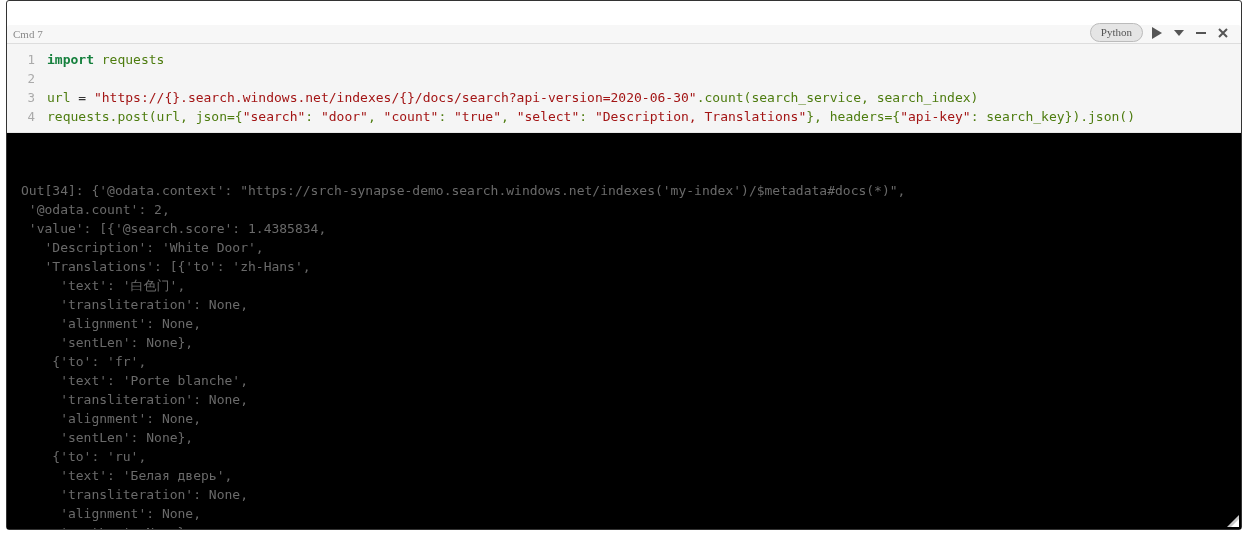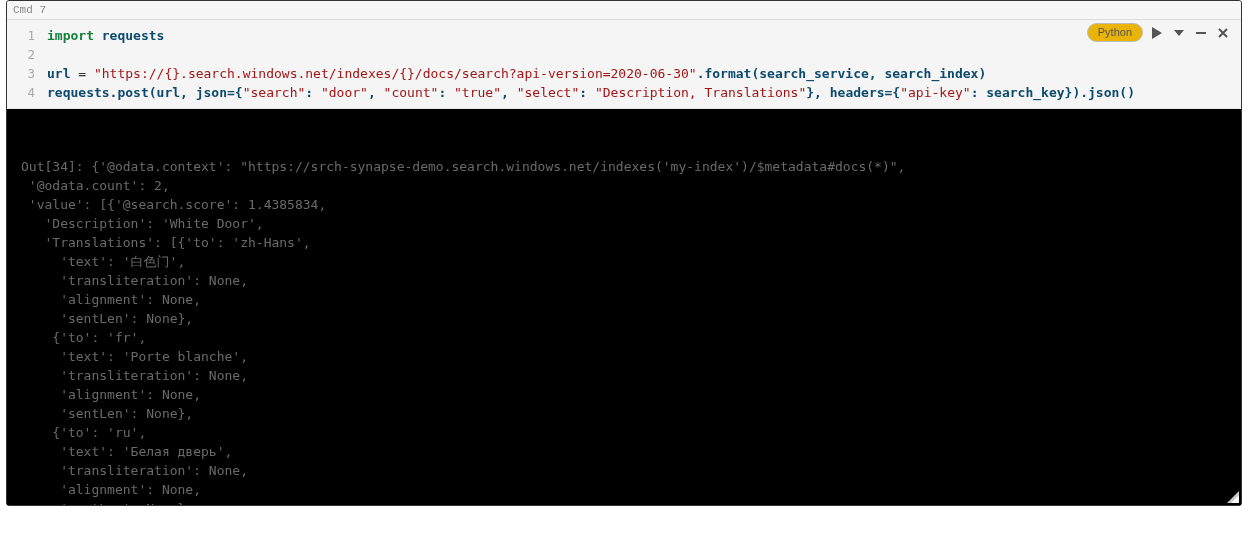--- a/index.html
+++ b/index.html
@@ -6,46 +6,47 @@
   html, body { margin: 0; padding: 0; background: #fff; font-family: Menlo, Consolas, "DejaVu Sans Mono", monospace; font-size: 13px; color: #333; }
   .cell {
     border: 1px solid #333;
     border-radius: 3px;
     margin: 0 6px 6px 6px;
     background: #fff;
     position: relative;
     width: 1236px;
   }
   .cell-header {
-    font-family: Liberation Mono, monospace;
+    font-family: Liberation Serif, serif;
     font-size: 11px;
     color: #8a8a8a;
     padding: 2px 6px 2px 6px;
     background: #f7f7f7;
     border-bottom: 1px solid #ddd;
     border-radius: 3px 3px 0 0;
     line-height: 14px;
+    margin-top: 24px;
   }
   .toolbar {
     position: absolute;
     top: 22px;
     right: 10px;
     display: flex;
     align-items: center;
     gap: 6px;
     z-index: 10;
   }
   .lang-pill {
-    font-family: Liberation Sans, sans-serif;
+    font-family: Liberation Serif, serif;
     font-size: 11px;
     color: #555;
     border: 1px solid #bbb;
     border-radius: 12px;
     padding: 1px 10px;
-    background: #eab308;
+    background: #e5e5e5;
     line-height: 15px;
   }
   .tb-icon {
     color: #555;
     font-size: 14px;
     line-height: 14px;
     cursor: pointer;
     display: inline-flex;
     align-items: center;
     justify-content: center;
@@ -67,21 +68,21 @@
     flex: 0 0 40px;
     text-align: right;
     padding-right: 12px;
     color: #aaa;
     user-select: none;
     font-size: 12.5px;
   }
   .code-line { white-space: pre; flex: 1; padding-right: 12px; }
   .tok-kw { color: #15803d; font-weight: bold; } 
   .tok-str2 { color: #a31515; }
-  .tok-id { color: #0c4a6e; font-weight: bold; }
+  .tok-id { color: #4d7c0f; }
   .tok-op { color: #333; } 
   .output-area {
     background: #000000;
     padding: 10px 14px 10px 14px;
     font-size: 13px;
     line-height: 19px;
     color: #6a6a6a;
     white-space: pre;
     position: relative;
     overflow: hidden;
@@ -150,21 +151,21 @@
       <div class="code-row">
         <div class="gutter">1</div>
         <div class="code-line"><span class="tok-kw">import</span><span class="tok-id"> requests</span></div>
       </div>
       <div class="code-row">
         <div class="gutter">2</div>
         <div class="code-line"><span class="tok-id"></span></div>
       </div>
       <div class="code-row">
         <div class="gutter">3</div>
-        <div class="code-line"><span class="tok-id">url </span><span class="tok-op">= </span><span class="tok-str2">"https://{}.search.windows.net/indexes/{}/docs/search?api-version=2020-06-30"</span><span class="tok-id">.format(search_service, search_index)</span></div>
+        <div class="code-line"><span class="tok-id">url </span><span class="tok-op">= </span><span class="tok-str2">"https://{}.search.windows.net/indexes/{}/docs/search?api-version=2020-06-30"</span><span class="tok-id">.count(search_service, search_index)</span></div>
       </div>
       <div class="code-row">
         <div class="gutter">4</div>
         <div class="code-line"><span class="tok-id">requests.post(url, json={</span><span class="tok-str2">"search"</span><span class="tok-id">: </span><span class="tok-str2">"door"</span><span class="tok-id">, </span><span class="tok-str2">"count"</span><span class="tok-id">: </span><span class="tok-str2">"true"</span><span class="tok-id">, </span><span class="tok-str2">"select"</span><span class="tok-id">: </span><span class="tok-str2">"Description, Translations"</span><span class="tok-id">}, headers={</span><span class="tok-str2">"api-key"</span><span class="tok-id">: search_key}).json()</span></div>
       </div>
     </div>
 
   <div class="output-area" id="output-area">
     <div class="output-line">Out[34]: {'@odata.context': "https://srch-synapse-demo.search.windows.net/indexes('my-index')/$metadata#docs(*)",</div><div class="output-line"> '@odata.count': 2,</div><div class="output-line"> 'value': [{'@search.score': 1.4385834,</div><div class="output-line">   'Description': 'White Door',</div><div class="output-line">   'Translations': [{'to': 'zh-Hans',</div><div class="output-line">     'text': '白色门',</div><div class="output-line">     'transliteration': None,</div><div class="output-line">     'alignment': None,</div><div class="output-line">     'sentLen': None},</div><div class="output-line">    {'to': 'fr',</div><div class="output-line">     'text': 'Porte blanche',</div><div class="output-line">     'transliteration': None,</div><div class="output-line">     'alignment': None,</div><div class="output-line">     'sentLen': None},</div><div class="output-line">    {'to': 'ru',</div><div class="output-line">     'text': 'Белая дверь',</div><div class="output-line">     'transliteration': None,</div><div class="output-line">     'alignment': None,</div><div class="output-line">     'sentLen': None},</div><div class="resize-handle"></div>
   </div>

